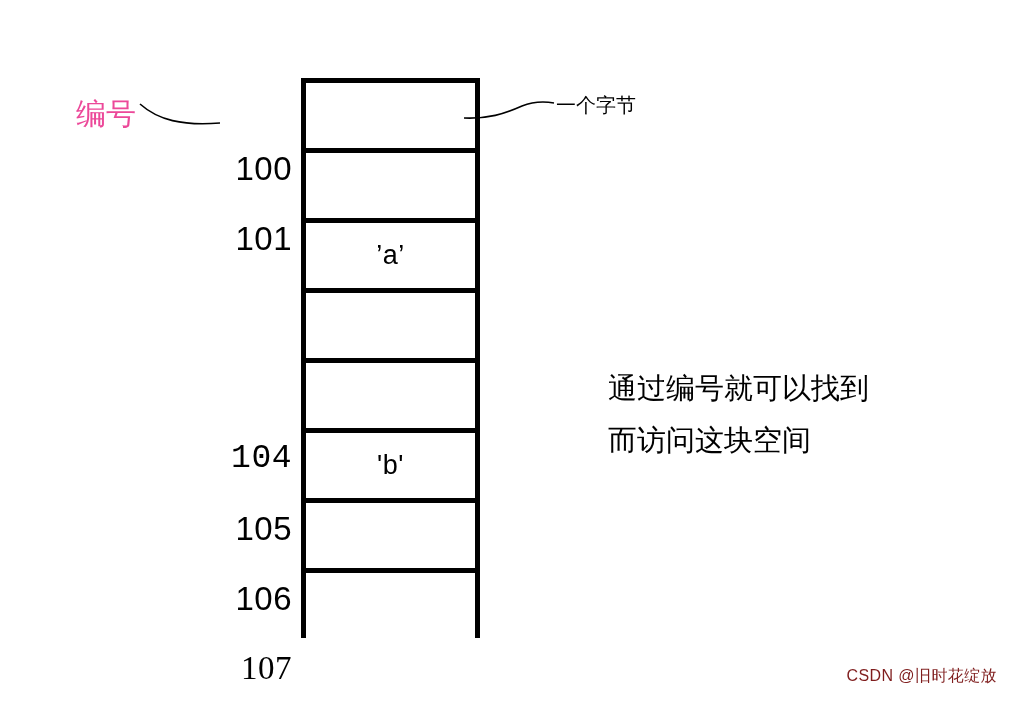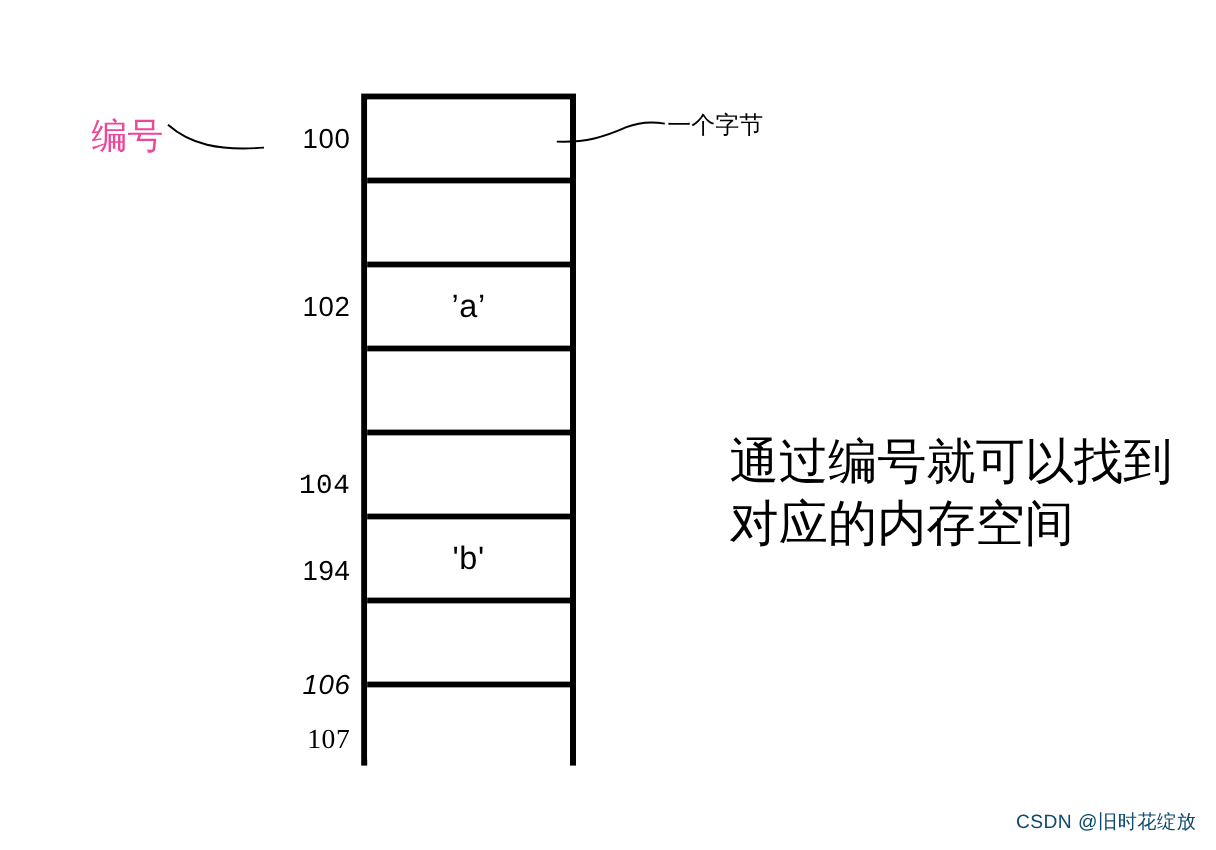--- a/index.html
+++ b/index.html
@@ -57,24 +57,25 @@
     left: 180px;
     top: 78px;
     width: 112px;
     height: 560px;
   }
   .address-label {
     position: absolute;
     right: 0;
     width: 112px;
     text-align: right;
-    font-size: 23px;
+    font-size: 33px;
     line-height: 1;
     color: #000000;
     letter-spacing: 0.5px;
+    margin-top: 48px;
   }
 
   
   #label-bianhao {
     position: absolute;
     left: 76px;
     top: 95px;
     font-size: 30px;
     line-height: 1.25;
     color: #ec4899;
@@ -113,59 +114,58 @@
     stroke: #000000;
     stroke-width: 1.6;
   }
 
   
   #description-text {
     position: absolute;
     left: 608px;
     top: 362px;
     width: 330px;
-    font-size: 41px;
+    font-size: 29px;
     line-height: 52px;
     color: #000000;
-    font-family: Liberation Mono, monospace;
   }
   #description-text .desc-line {
     display: block;
     white-space: nowrap;
   }
 
   
   #watermark {
     position: absolute;
     right: 16px;
-    bottom: 14px;
+    bottom: 24px;
     font-size: 16px;
     line-height: 1;
-    color: #0c4a6e;
+    color: #7f1d1d;
     letter-spacing: 0.4px;
     white-space: nowrap;
   }
 </style>
 </head>
 <body>
 
 <div id="canvas">
 
   <div id="label-bianhao">编号</div>
 
   <svg id="leader-left" class="leader-svg" viewBox="0 0 96 40">
     <path class="leader-path" d="M 4 8 C 22 24, 46 30, 84 27"></path>
   </svg>
 
   <div id="address-column">
     <div class="address-label" style="top:26px;">100</div>
-    <div class="address-label" style="top:166px;">102</div>
+    <div class="address-label" style="top:96px;">101</div>
     <div class="address-label" style="top:316px;font-family:Liberation Mono, monospace;">104</div>
-    <div class="address-label" style="top:386px;">194</div>
-    <div class="address-label" style="top:481px;font-style:italic;">106</div>
+    <div class="address-label" style="top:386px;">105</div>
+    <div class="address-label" style="top:456px;">106</div>
     <div class="address-label" style="top:526px;font-family:Liberation Serif, serif;">107</div>
   </div>
 
   <div id="memory-table">
     <div class="mem-cell">
       <span class="mem-cell-value"></span>
     </div>
     <div class="mem-cell">
       <span class="mem-cell-value"></span>
     </div>
@@ -190,18 +190,18 @@
   </div>
 
   <svg id="leader-right" class="leader-svg" viewBox="0 0 100 40">
     <path class="leader-path" d="M 2 24 C 26 25, 42 20, 60 12 C 70 8, 80 7, 92 9"></path>
   </svg>
 
   <div id="label-one-byte">一个字节</div>
 
   <div id="description-text">
     <span class="desc-line">通过编号就可以找到</span>
-    <span class="desc-line">对应的内存空间</span>
+    <span class="desc-line">而访问这块空间</span>
   </div>
 
   <div id="watermark">CSDN @旧时花绽放</div>
 
 </div>
 
 </body></html>

